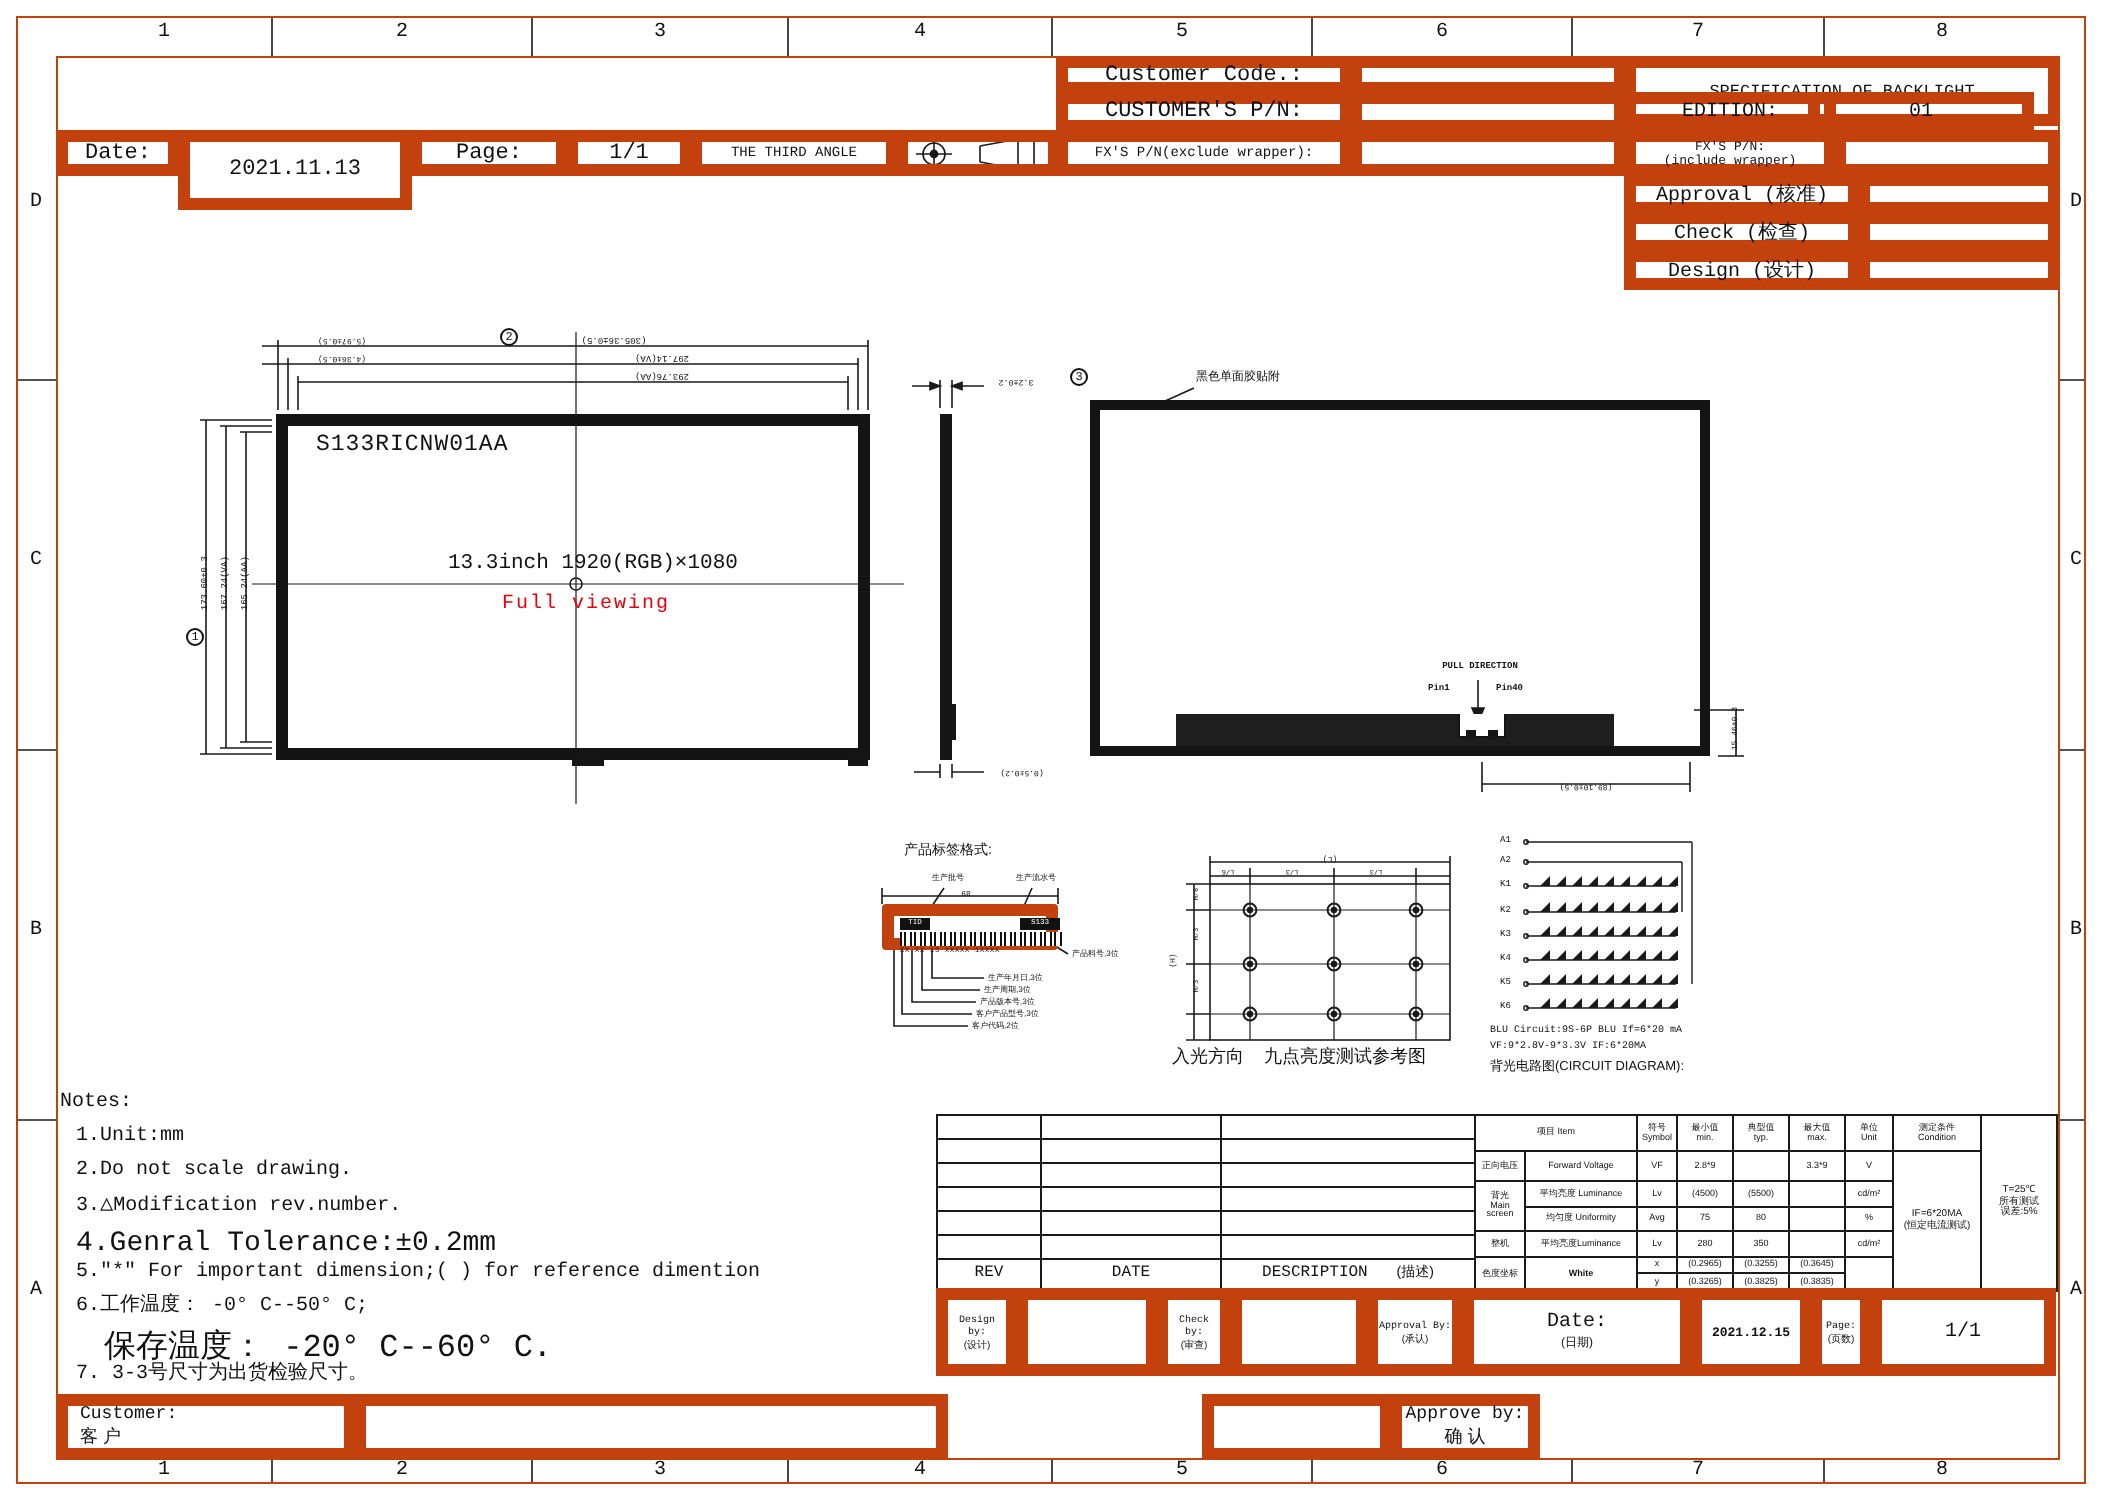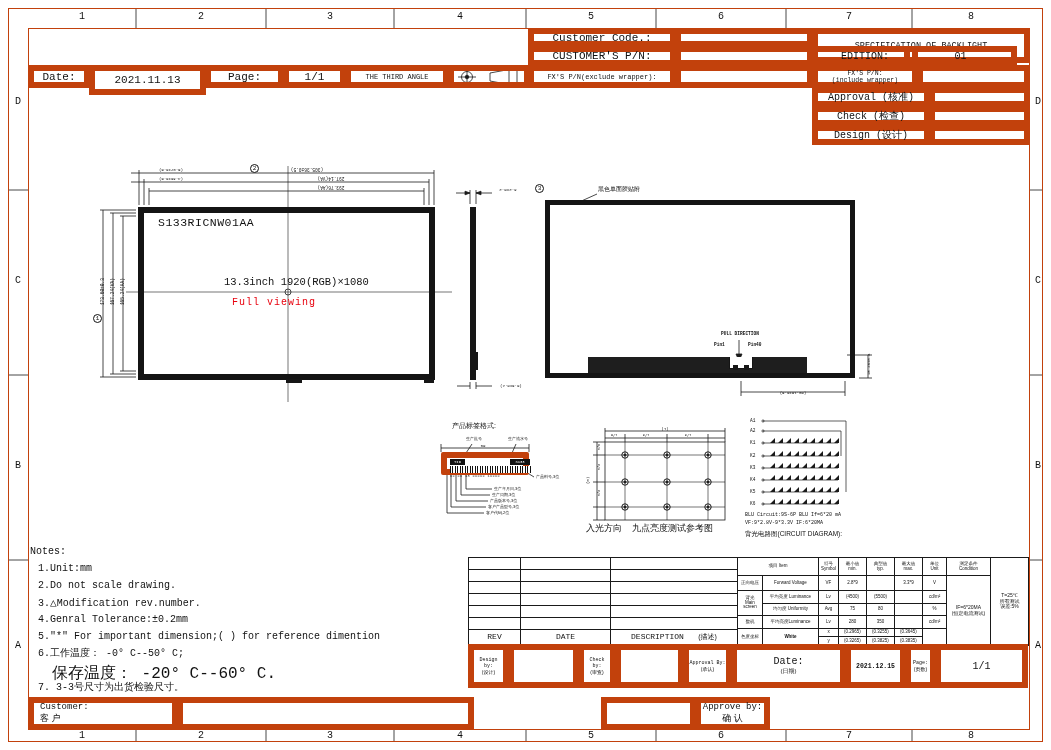--- a/index.html
+++ b/index.html
@@ -160,33 +160,33 @@
   <div class="bx" style="left:917px;top:65px;width:113px;height:23px"></div>
 
   <div class="bx c" style="left:812px;top:87px;width:118px;height:20px;font-size:10px">Approval (核准)</div>
   <div class="bx" style="left:929px;top:87px;width:101px;height:20px"></div>
   <div class="bx c" style="left:812px;top:106px;width:118px;height:20px;font-size:10px">Check (检查)</div>
   <div class="bx" style="left:929px;top:106px;width:101px;height:20px"></div>
   <div class="bx c" style="left:812px;top:125px;width:118px;height:20px;font-size:10px">Design (设计)</div>
   <div class="bx" style="left:929px;top:125px;width:101px;height:20px"></div>
 
   <div class="bx c" style="left:28px;top:65px;width:62px;height:23px;font-size:11px">Date:</div>
-  <div class="bx c" style="left:89px;top:65px;width:117px;height:30px;font-size:11px">2021.11.13</div>
+  <div class="bx c" style="left:89px;top:65px;width:117px;height:40px;font-size:11px">2021.11.13</div>
   <div class="bx c" style="left:205px;top:65px;width:79px;height:23px;font-size:11px">Page:</div>
   <div class="bx c" style="left:283px;top:65px;width:63px;height:23px;font-size:11px">1/1</div>
   <div class="bx c" style="left:345px;top:65px;width:104px;height:23px;font-size:7px">THE THIRD ANGLE</div>
   <div class="bx" style="left:448px;top:65px;width:82px;height:23px"></div>
 
   <div class="bx" style="left:138px;top:207px;width:297px;height:173px;border:6px solid #141414;background:transparent"></div>
   <div class="abs blk" style="left:286px;top:379px;width:16px;height:4px"></div>
   <div class="abs blk" style="left:424px;top:379px;width:10px;height:4px"></div>
 
   <span class="txt" style="left:158px;top:216px;font-size:11.5px;letter-spacing:.5px">S133RICNW01AA</span>
   <span class="txt" style="left:224px;top:276px;font-size:10.5px">13.3inch 1920(RGB)×1080</span>
-  <span class="txt red" style="left:232px;top:297px;font-size:10px;letter-spacing:1px">Full viewing</span>
+  <span class="txt red" style="left:251px;top:297px;font-size:10px;letter-spacing:1px">Full viewing</span>
 
   <div class="txt r180 ctr" style="left:262px;top:167px;width:90px;font-size:4.5px">(305.36±0.5)</div>
   <div class="txt r180 ctr" style="left:296px;top:176px;width:70px;font-size:4.5px">297.14(VA)</div>
   <div class="txt r180 ctr" style="left:296px;top:185px;width:70px;font-size:4.5px">293.76(AA)</div>
   <div class="txt r180 ctr" style="left:149px;top:167px;width:44px;font-size:4px">(5.97±0.5)</div>
   <div class="txt r180 ctr" style="left:149px;top:176px;width:44px;font-size:4px">(4.36±0.5)</div>
   <div class="txt v90 ctr" style="left:73px;top:289px;width:60px;font-size:4.5px">173.60±0.3</div>
   <div class="txt v90 ctr" style="left:83px;top:289px;width:60px;font-size:4.5px">167.24(VA)</div>
   <div class="txt v90 ctr" style="left:93px;top:289px;width:60px;font-size:4.5px">165.24(AA)</div>
   <span class="circ" style="left:250px;top:164px">2</span>
@@ -250,21 +250,21 @@
   <span class="txt" style="left:745px;top:513px;font-size:5px">BLU Circuit:9S-6P BLU If=6*20 mA</span>
   <span class="txt" style="left:745px;top:521px;font-size:5px">VF:9*2.8V-9*3.3V IF:6*20MA</span>
   <span class="txt sans" style="left:745px;top:530px;font-size:6.5px">背光电路图(CIRCUIT DIAGRAM):</span>
 
   <span class="txt" style="left:30px;top:546px;font-size:10px">Notes:</span>
   <span class="txt" style="left:38px;top:563px;font-size:10px">1.Unit:mm</span>
   <span class="txt" style="left:38px;top:580px;font-size:10px">2.Do not scale drawing.</span>
   <span class="txt" style="left:38px;top:597px;font-size:10px">
     <span>3.</span><span style="font-size:11px">△</span><span>Modification rev.number.</span>
   </span>
-  <span class="txt" style="left:38px;top:614px;font-size:10px">4.Genral Tolerance:±0.2mm</span>
+  <span class="txt" style="left:38px;top:614px;font-size:14px">4.Genral Tolerance:±0.2mm</span>
   <span class="txt" style="left:38px;top:631px;font-size:10px">5."*" For important dimension;( ) for reference dimention</span>
   <span class="txt" style="left:38px;top:648px;font-size:10px">6.工作温度：  -0° C--50° C;</span>
   <span class="txt" style="left:52px;top:665px;font-size:16px">保存温度：  -20° C--60° C.</span>
   <span class="txt" style="left:38px;top:682px;font-size:10px">7. 3-3号尺寸为出货检验尺寸。</span>
 
   <table class="t" style="left:468px;top:557px;width:269px;height:88px;font-size:8px">
     <colgroup>
         <col style="width:52px">
         <col style="width:90px">
         <col style="width:127px">

